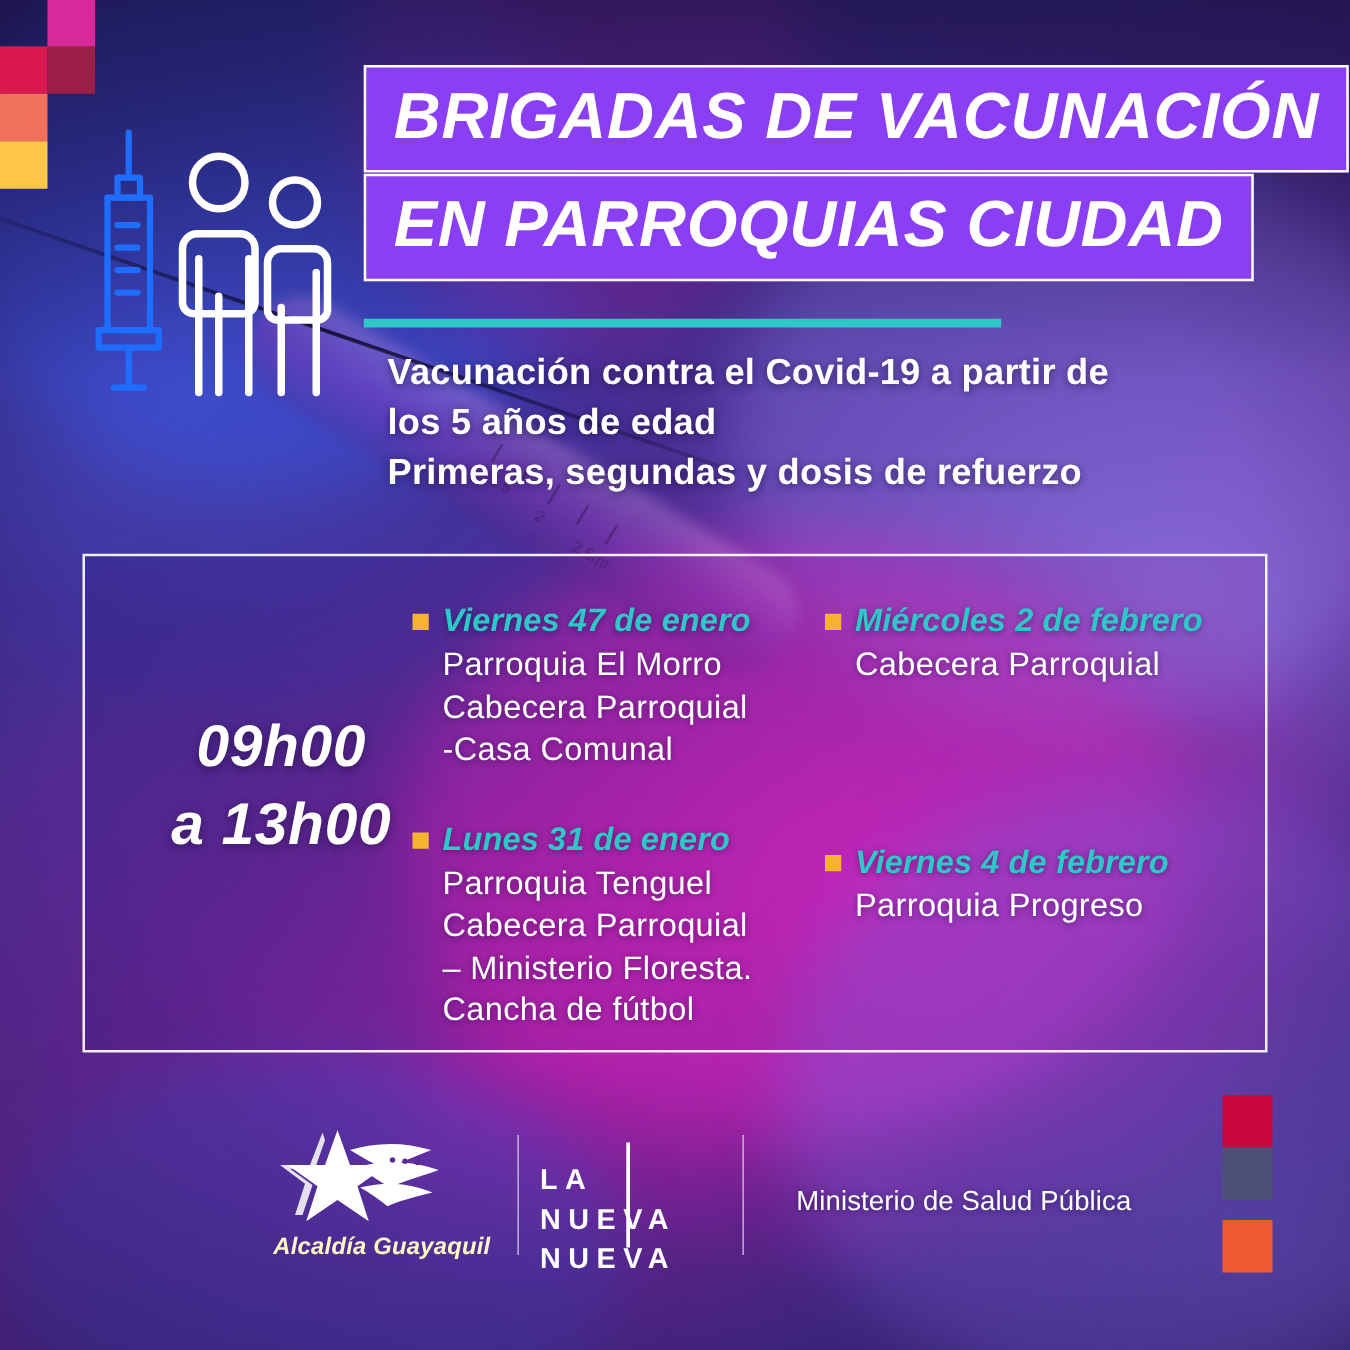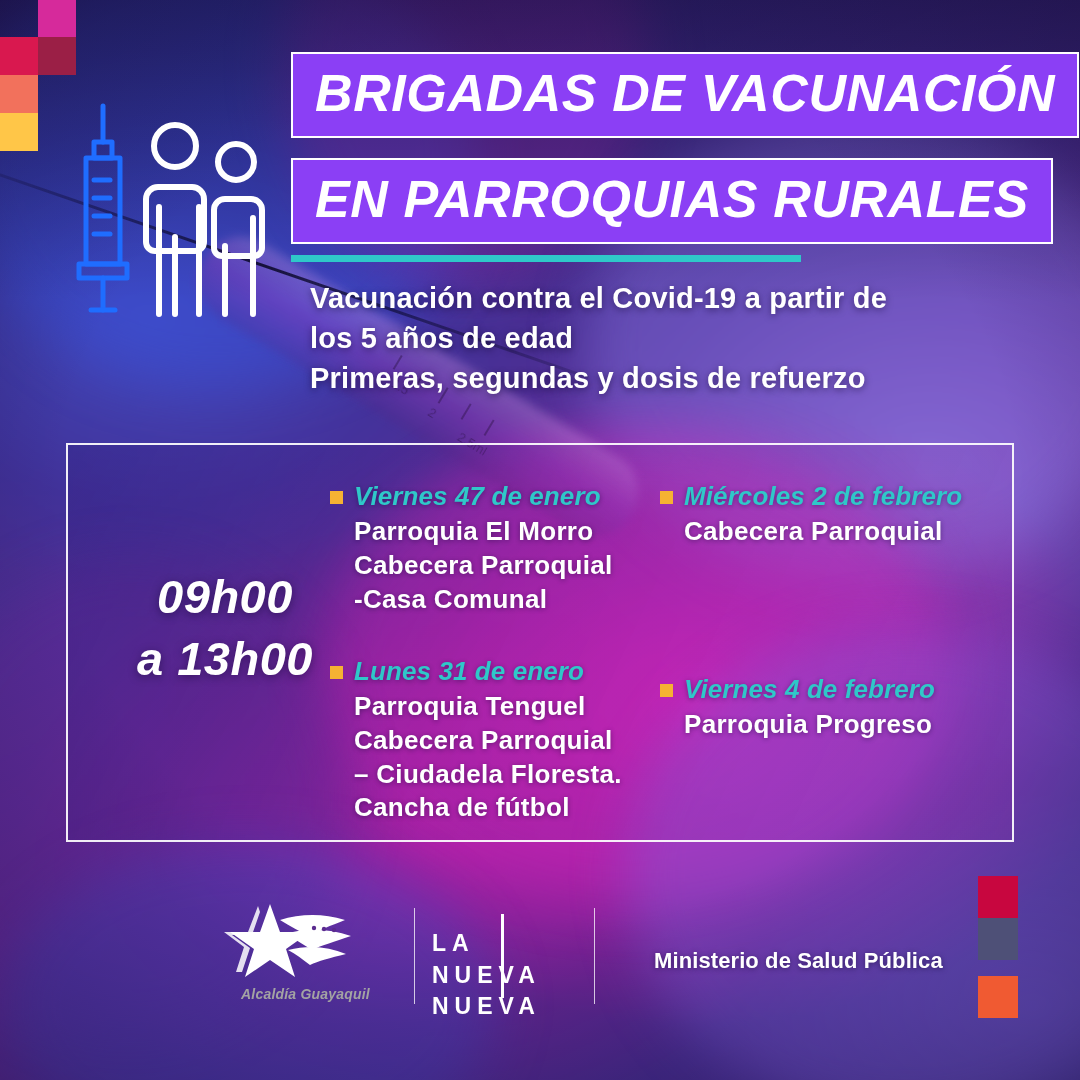--- a/index.html
+++ b/index.html
@@ -68,21 +68,21 @@
 
   
   .icon-cluster{position:absolute;left:62px;top:100px;width:230px;height:220px;}
 
   
   .title-wrap{position:absolute;left:291px;top:52px;width:728px;}
   .title-bar{
     background:#8b3ff5;border:2px solid #ffffff;
     color:#ffffff;font-weight:bold;font-style:italic;
     letter-spacing:.6px;line-height:1;
-    padding:13px 22px 17px 22px;margin-bottom:20px;display:inline-block;
+    padding:13px 22px 17px 22px;margin-bottom:1px;display:inline-block;
     white-space:nowrap;
   }
   .title-1{font-size:52px;}
   .title-2{font-size:52px;}
 
   .teal-rule{
     position:absolute;left:291px;top:255px;width:510px;height:7px;background:#2fc8c9;
   }
 
   .subtitle{
@@ -115,46 +115,46 @@
   .bullet{
     width:13px;height:13px;background:#f5b233;flex:0 0 13px;margin-top:11px;
   }
   .evt-date{
     color:#2fc8c9;font-size:26px;font-weight:bold;font-style:italic;
     line-height:1.28;letter-spacing:.1px;
     text-shadow:0 1px 5px rgba(18,8,50,.45);
   }
   .evt-lines{
     margin-left:24px;color:#ffffff;font-size:26px;line-height:1.30;
-    font-weight:700;letter-spacing:.3px;
+    font-weight:400;letter-spacing:.3px;
     text-shadow:0 1px 5px rgba(18,8,50,.45);
   }
   .evt-lines div{white-space:nowrap;}
 
   
   .footer{position:absolute;left:0;top:900px;width:1080px;height:130px;}
   .foot-alcaldia{position:absolute;left:218px;top:0px;width:175px;text-align:center;}
   .foot-alcaldia-label{
-    color:#a3a3a3;font-size:14px;font-weight:bold;font-style:italic;
+    color:#fef9c3;font-size:19px;font-weight:bold;font-style:italic;
     letter-spacing:.2px;margin-top:4px;
   }
   .divider{position:absolute;width:1px;height:96px;background:rgba(255,255,255,.75);top:8px;}
   .div-1{left:414px;}
   .div-2{left:594px;}
   .lnc{position:absolute;left:432px;top:28px;width:150px;color:#fff;}
   .lnc-row{
     font-size:23px;font-weight:bold;letter-spacing:6px;line-height:1.38;
   }
   .lnc-wrap{position:relative;}
   .lnc-bar{
     position:absolute;left:69px;top:-14px;width:3px;height:84px;background:#ffffff;
   }
   .foot-ministerio{
-    position:absolute;left:654px;top:48px;color:#ffffff;
-    font-size:22px;font-weight:bold;letter-spacing:.1px;
+    position:absolute;left:637px;top:48px;color:#ffffff;
+    font-size:22px;font-weight:normal;letter-spacing:.1px;
     text-shadow:0 1px 5px rgba(18,8,50,.5);
   }
 </style>
 </head>
 <body>
 
 <div class="poster">
 
   <div class="bg">
     <div class="bg-base"></div>
@@ -218,21 +218,21 @@
         <circle cx="174" cy="62" r="18"></circle>
         <path d="M152 110 a11 11 0 0 1 11 -11 h26 a11 11 0 0 1 11 11 v38 a8 8 0 0 1 -8 8 h-32 a8 8 0 0 1 -8 -8 z"></path>
         <path d="M163 146 L163 214"></path>
         <path d="M191 118 L191 214"></path>
       </g>
     </svg>
   </div>
 
   <div class="title-wrap">
     <div class="title-bar title-1">BRIGADAS DE VACUNACIÓN</div>
-    <div class="title-bar title-2">EN PARROQUIAS RURALES</div>
+    <div class="title-bar title-2">EN PARROQUIAS CIUDAD</div>
   </div>
 
   <div class="teal-rule"></div>
 
   <div class="subtitle">
     <div>Vacunación contra el Covid-19 a partir de</div>
     <div>los 5 años de edad</div>
     <div>Primeras, segundas y dosis de refuerzo</div>
   </div>
 
@@ -259,21 +259,21 @@
       </div>
 
       <div class="evt" style="margin-top:38px;">
         <div class="evt-head">
           <span class="bullet"></span>
           <span class="evt-date">Lunes 31 de enero</span>
         </div>
         <div class="evt-lines">
           <div>Parroquia Tenguel</div>
           <div>Cabecera Parroquial</div>
-          <div>– Ciudadela Floresta.</div>
+          <div>– Ministerio Floresta.</div>
           <div>Cancha de fútbol</div>
         </div>
       </div>
     </div>
 
     <div class="col col-right">
       <div class="evt">
         <div class="evt-head">
           <span class="bullet"></span>
           <span class="evt-date">Miércoles 2 de febrero</span>

